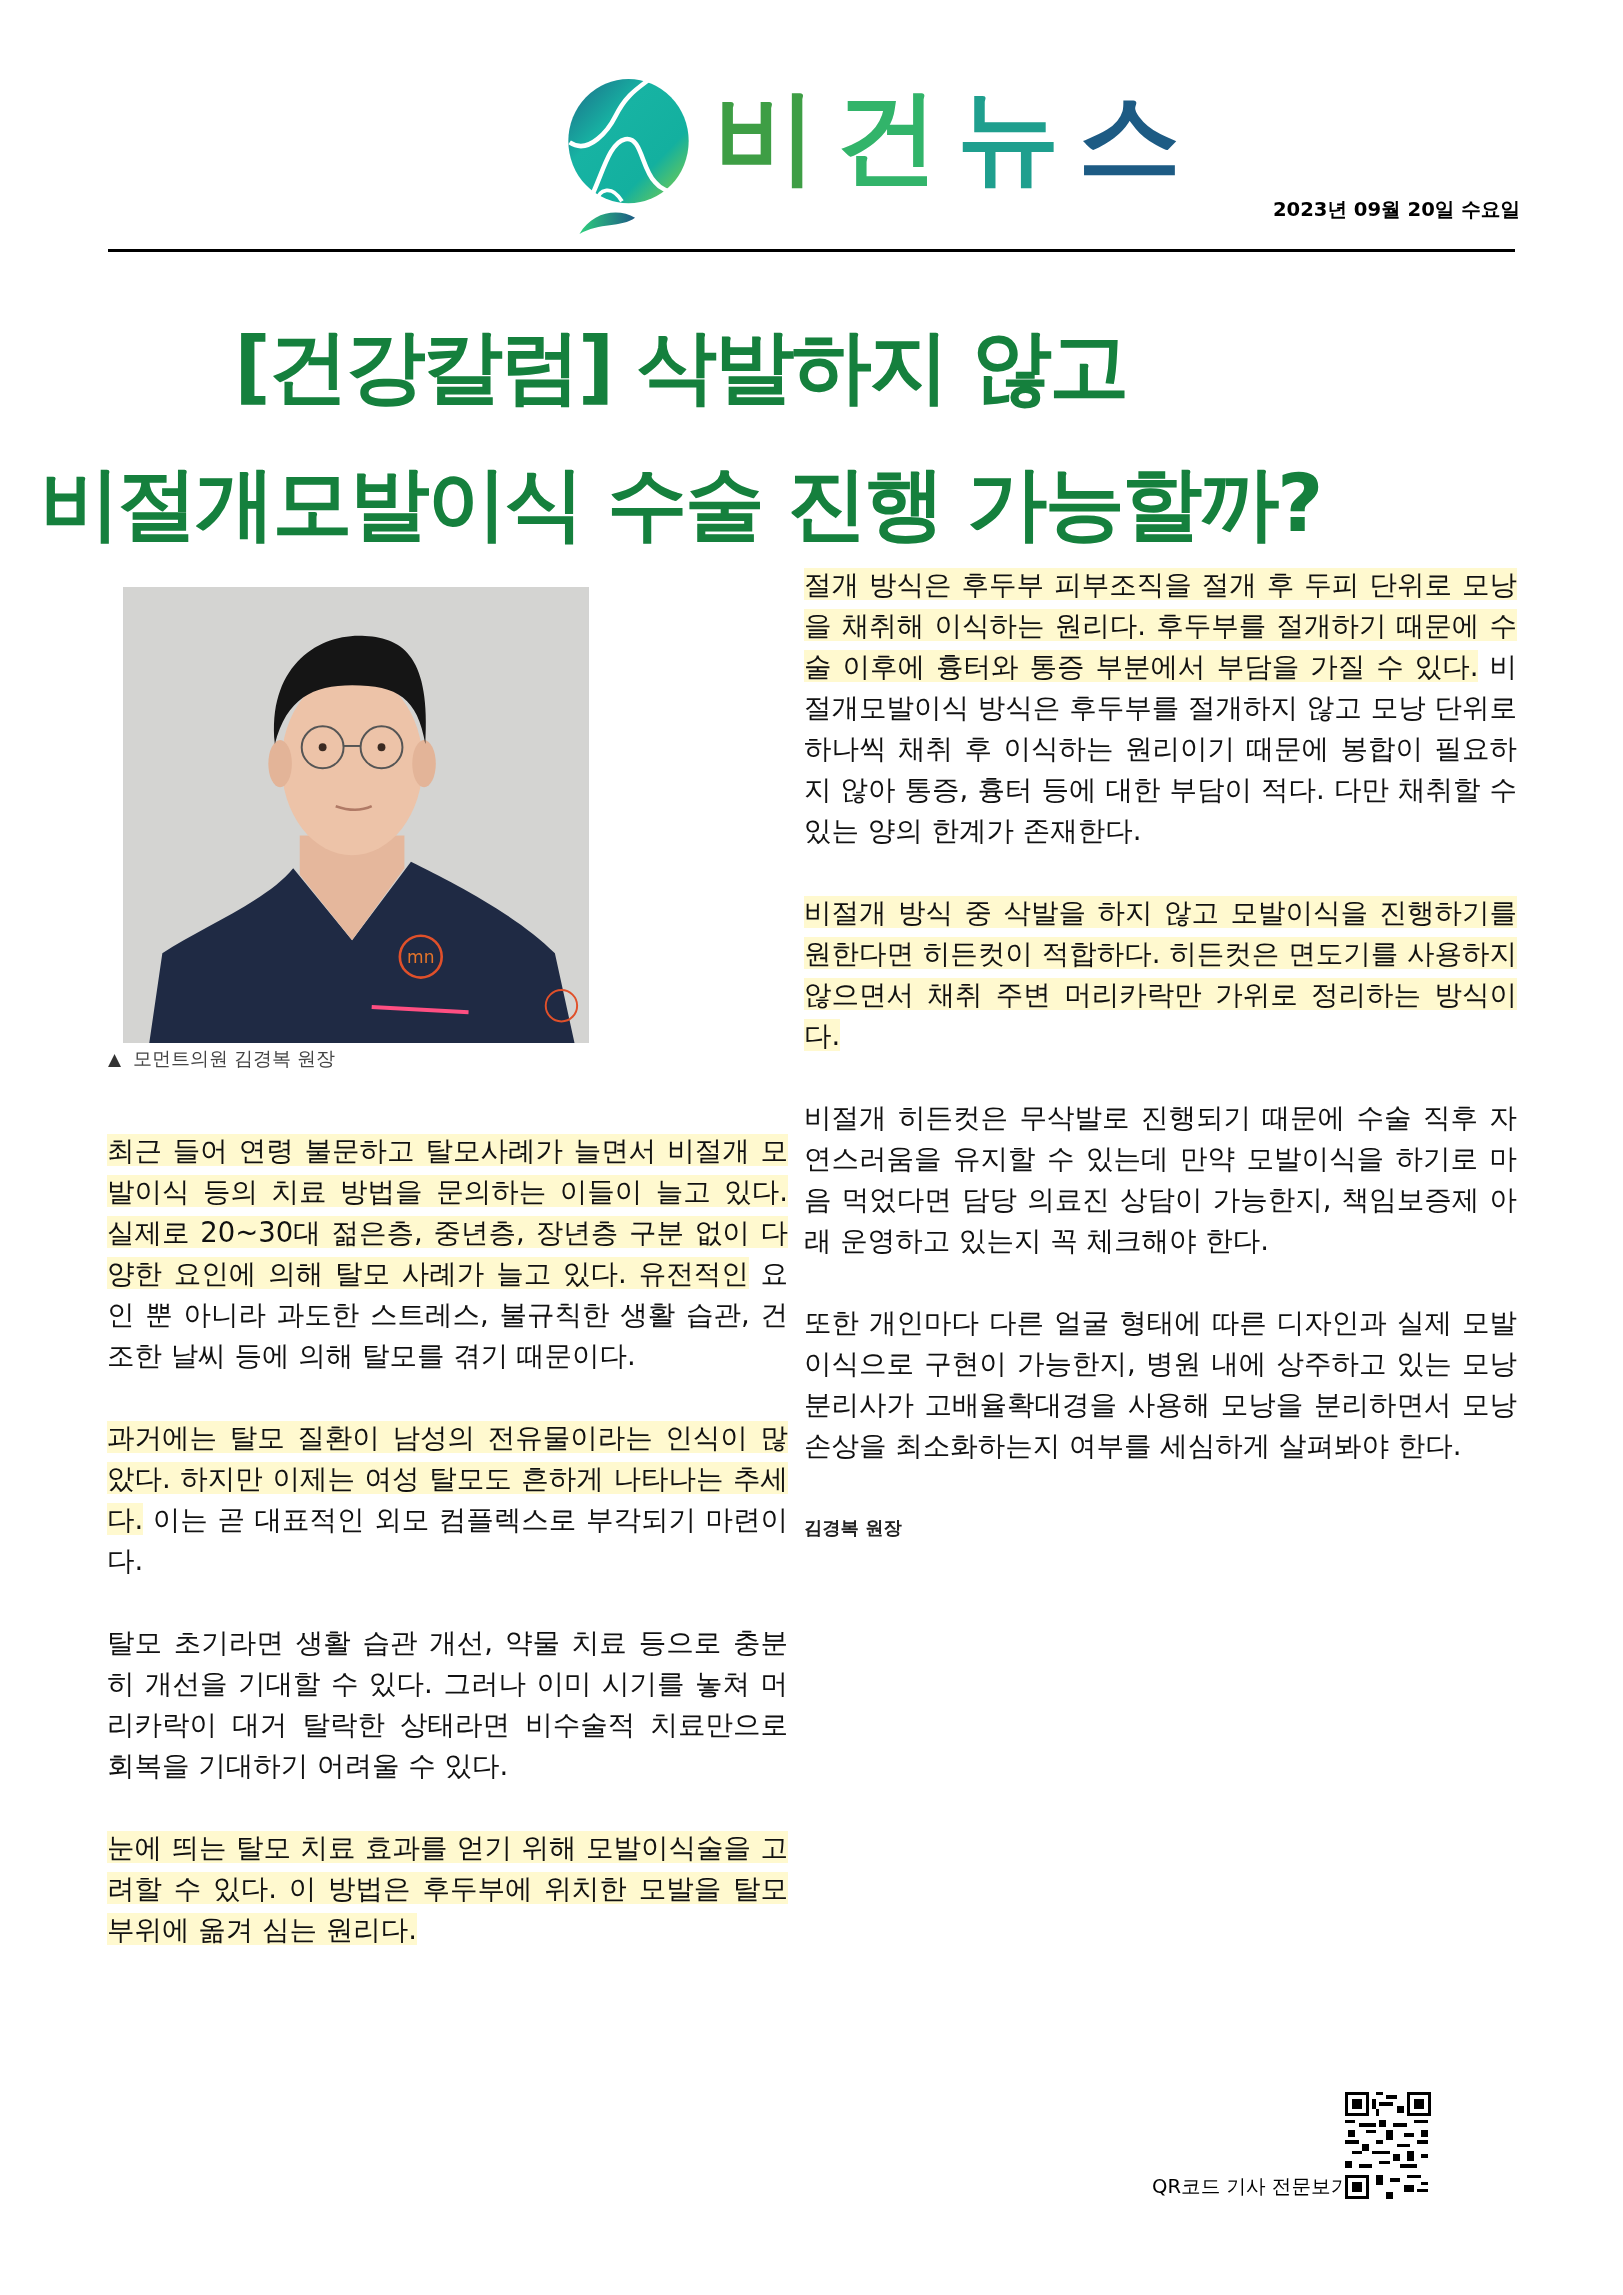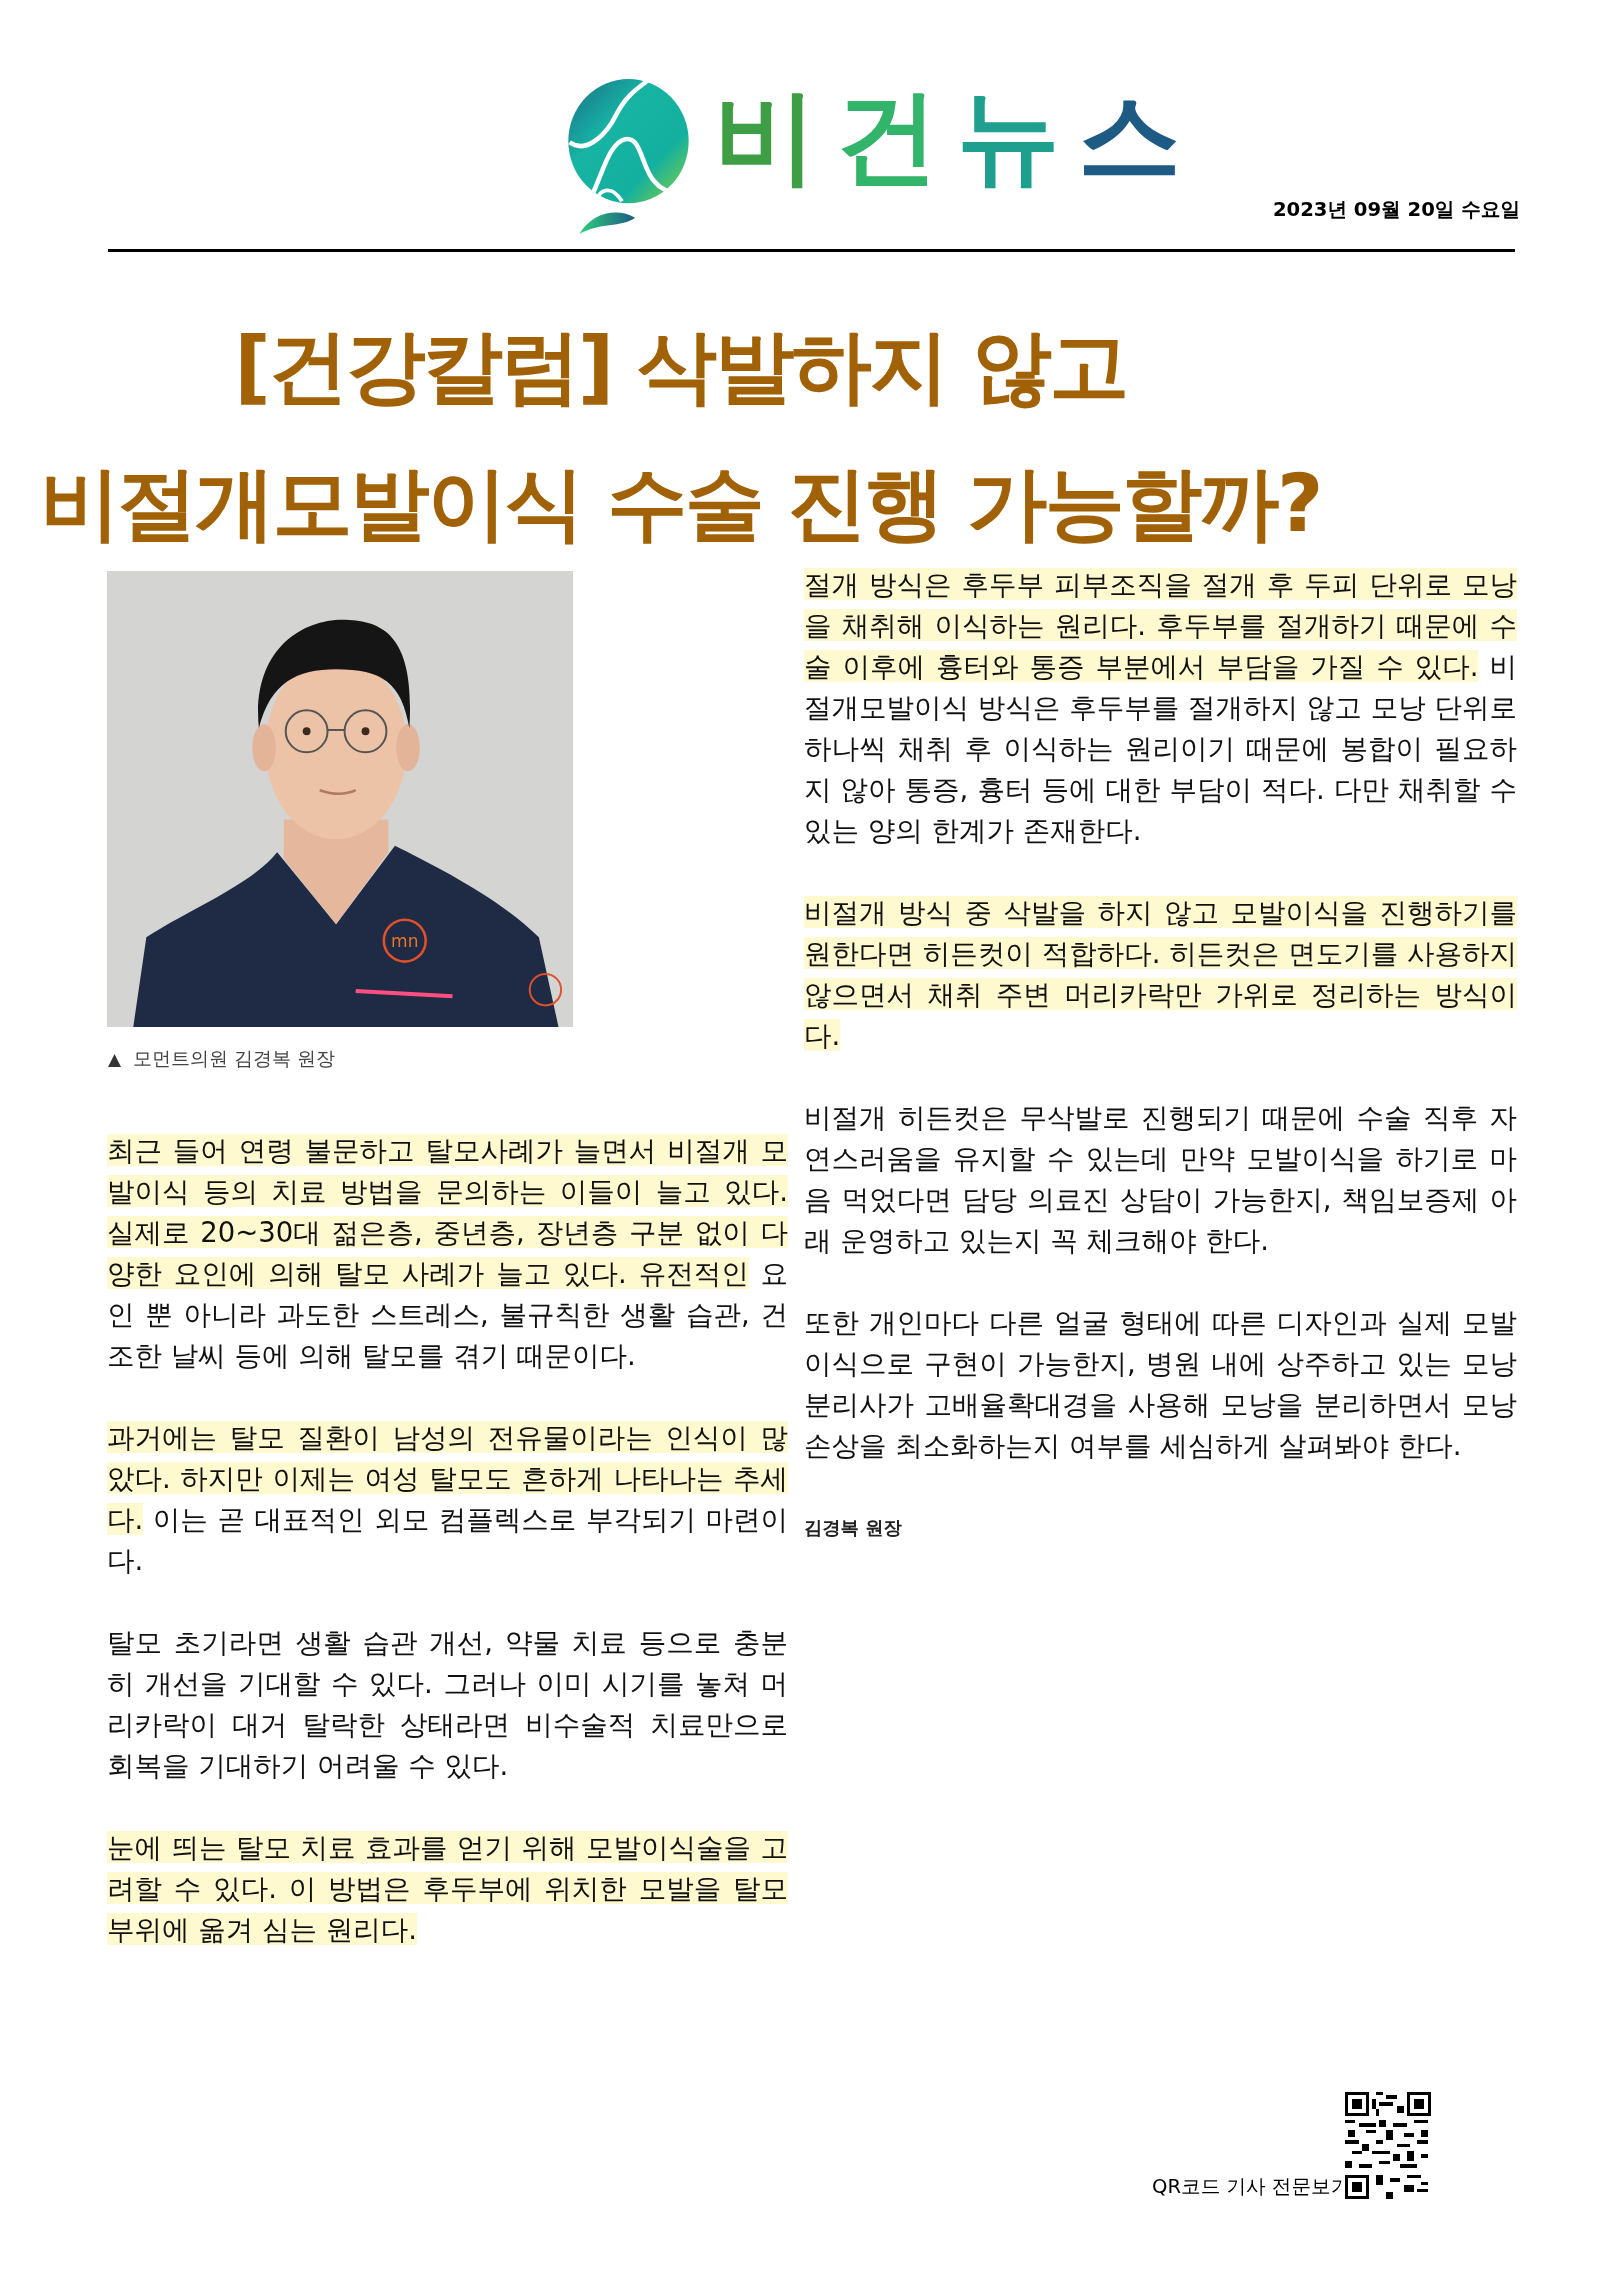--- a/index.html
+++ b/index.html
@@ -16,21 +16,21 @@
   .logo-text .c2 { color: #32b46a; }
   .logo-text .c3 { color: #1f9f8e; }
   .logo-text .c4 { color: #1d5b84; }
   .date { position: absolute; right: 103px; top: 196px; font-size: 19.6px; font-weight: bold;
           color: #000; white-space: nowrap; text-align: center; }
   .rule { position: absolute; left: 108px; top: 249px; width: 1407px; height: 2.6px; background: #000; }
 
   
   .headline { position: absolute; left: 0; top: 298px; width: 1361px; text-align: center;
               font-family: "DejaVu Sans", sans-serif; font-weight: bold; font-size: 80px;
-              line-height: 137px; color: #a16207; letter-spacing: -2.6px; }
+              line-height: 137px; color: #15803d; letter-spacing: -2.6px; }
   .headline div { white-space: nowrap; }
 
   
   .photo { position: absolute; left: 107px; top: 571px; width: 466px; height: 456px;
            background: #d3d3d1; overflow: hidden; }
   .caption { position: absolute; left: 108px; top: 1046px; font-size: 19px; color: #444;
              white-space: nowrap; }
   .caption .tri { display: inline-block; margin-right: 11.8px; color: #333; font-size: 17px; }
 
   
@@ -75,21 +75,21 @@
   </div>
   <div class="date">2023년 09월 20일 수요일</div>
   <div class="rule"></div>
 </header>
 
 <h1 class="headline" style="margin:0;">
   <div>[건강칼럼] 삭발하지 않고</div>
   <div>비절개모발이식 수술 진행 가능할까?</div>
 </h1>
 
-<figure class="photo" style="margin:0;">
+<figure class="photo" style="margin:16px;">
   <svg width="466" height="456" viewBox="0 0 712 697">
     <rect width="712" height="697" fill="#d4d4d2"></rect>
 
     <path d="M40 697 L60 560 C120 520 220 480 260 430 L350 540 L440 420 C500 450 600 500 660 560 L690 697 Z" fill="#1f2a44"></path>
 
     <path d="M270 380 L270 440 L350 540 L430 430 L430 380 Z" fill="#e5b79c"></path>
 
     <ellipse cx="350" cy="270" rx="108" ry="140" fill="#edc3a8"></ellipse>
 
     <ellipse cx="240" cy="270" rx="18" ry="36" fill="#e3b498"></ellipse>

